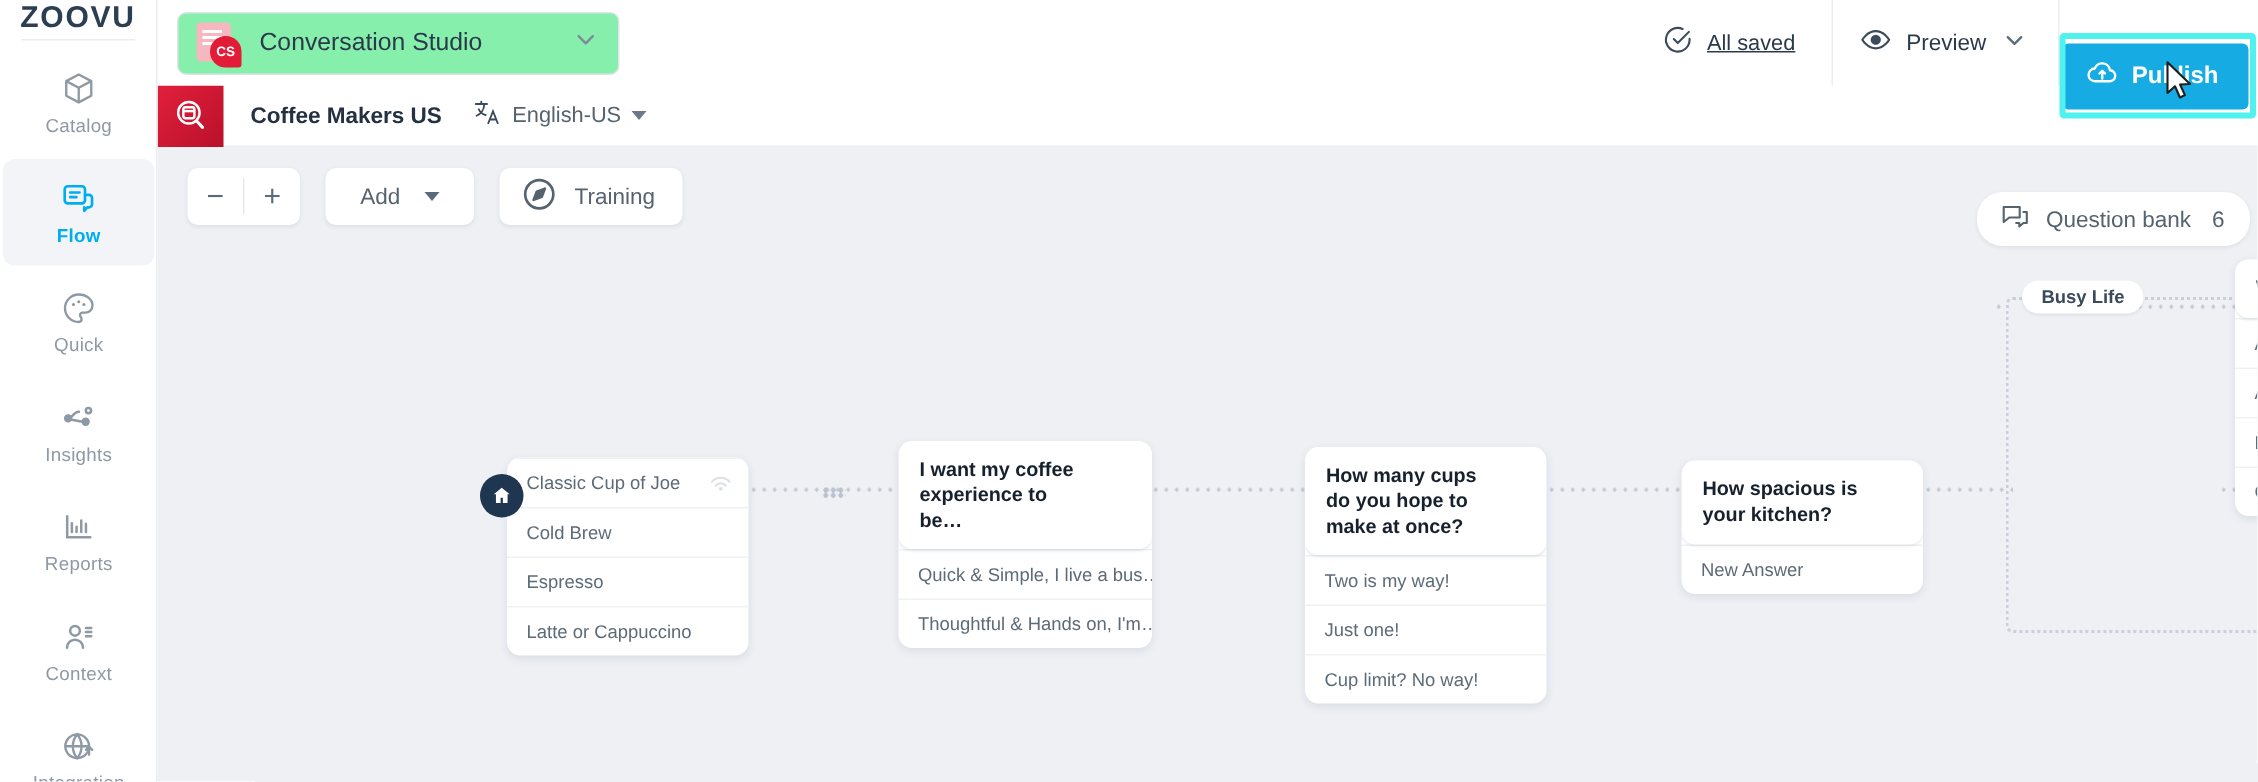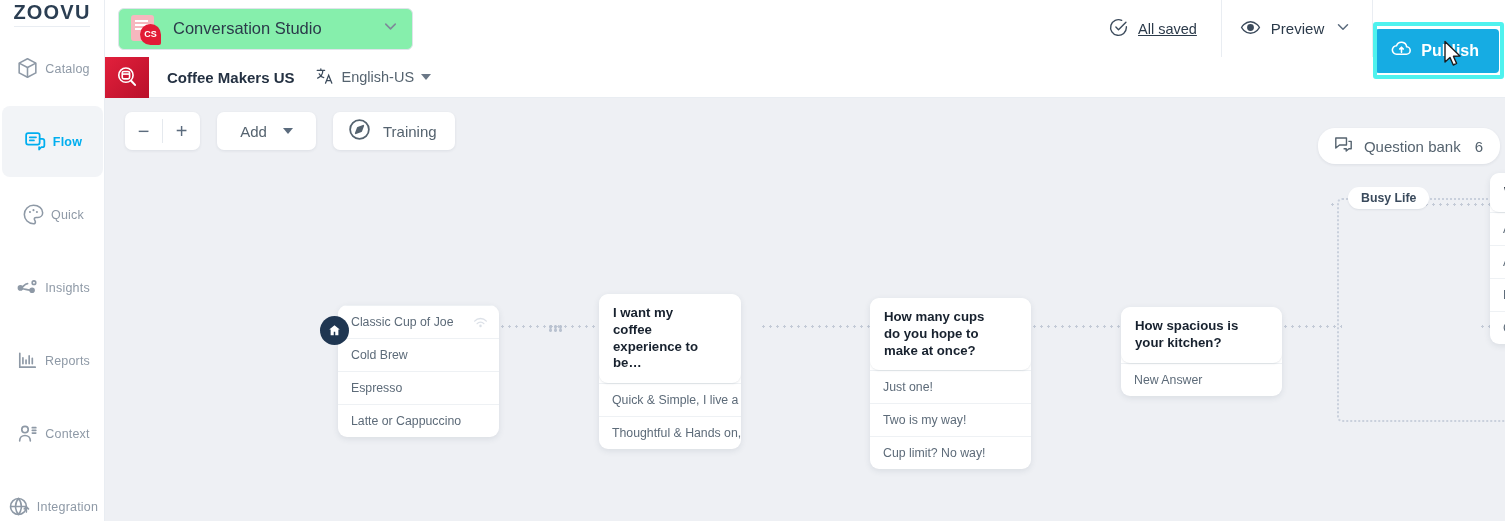--- a/index.html
+++ b/index.html
@@ -27,21 +27,21 @@
   .logo-txt {
     font-size: 20px; font-weight: 800; letter-spacing: 1.2px;
     color: #2b3e52;
   }
   .logo-sep { height: 1px; background: #e9edf2; margin: 4px 14px 0 14px; }
 
   .nav { padding-top: 6px; }
   .nav-item {
     width: 101px; margin: 0 2px 2px 2px;
     height: 71px;
-    display: flex; flex-direction: row; align-items: center; justify-content: center;
+    display: flex; flex-direction: column; align-items: center; justify-content: center;
     gap: 5px;
     border-radius: 8px;
     cursor: pointer;
     color: #8e99a6;
   }
   .nav-item .nav-ico { height: 26px; display:flex; align-items:center; }
   .nav-item .nav-label { font-size: 12.5px; letter-spacing: .2px; }
   .nav-item.active { background: #f2f4f7; color: #00aeef; }
   .nav-item.active .nav-label { color: #00aeef; font-weight: 600; }
 
@@ -461,21 +461,21 @@
             <path d="M4.6 9a10 10 0 0 1 14.8 0"></path>
           </svg>
         </span>
         <div class="ans">Classic Cup of Joe</div>
         <div class="ans">Cold Brew</div>
         <div class="ans">Espresso</div>
         <div class="ans">Latte or Cappuccino</div>
       </div>
     </div>
 
-    <div class="node" style="left:494px; top:196px; width:142px;">
+    <div class="node" style="left:494px; top:196px; width:169px;">
       <div class="node-card">
         <div class="node-head">I want my coffee experience to be…</div>
         <span class="radar">
           <svg width="19" height="19" viewBox="0 0 24 24" fill="none" stroke="#b9c2d0" stroke-width="1.7" stroke-linecap="round">
             <circle cx="12" cy="15" r="1.6" fill="#b9c2d0" stroke="none"></circle>
             <path d="M7.8 12.2a5.6 5.6 0 0 1 8.4 0"></path>
             <path d="M4.6 9a10 10 0 0 1 14.8 0"></path>
           </svg>
         </span>
         <div class="ans">Quick &amp; Simple, I live a bus…</div>
@@ -486,22 +486,22 @@
     <div class="node" style="left:765px; top:200px; width:161px;">
       <div class="node-card">
         <div class="node-head">How many cups do you hope to make at once?</div>
         <span class="radar">
           <svg width="19" height="19" viewBox="0 0 24 24" fill="none" stroke="#b9c2d0" stroke-width="1.7" stroke-linecap="round">
             <circle cx="12" cy="15" r="1.6" fill="#b9c2d0" stroke="none"></circle>
             <path d="M7.8 12.2a5.6 5.6 0 0 1 8.4 0"></path>
             <path d="M4.6 9a10 10 0 0 1 14.8 0"></path>
           </svg>
         </span>
+        <div class="ans">Two is my way!</div>
         <div class="ans">Just one!</div>
-        <div class="ans">Two is my way!</div>
         <div class="ans">Cup limit? No way!</div>
       </div>
     </div>
 
     <div class="node" style="left:1016px; top:209px; width:161px;">
       <div class="node-card">
         <div class="node-head">How spacious is your kitchen?</div>
         <span class="radar">
           <svg width="19" height="19" viewBox="0 0 24 24" fill="none" stroke="#b9c2d0" stroke-width="1.7" stroke-linecap="round">
             <circle cx="12" cy="15" r="1.6" fill="#b9c2d0" stroke="none"></circle>

